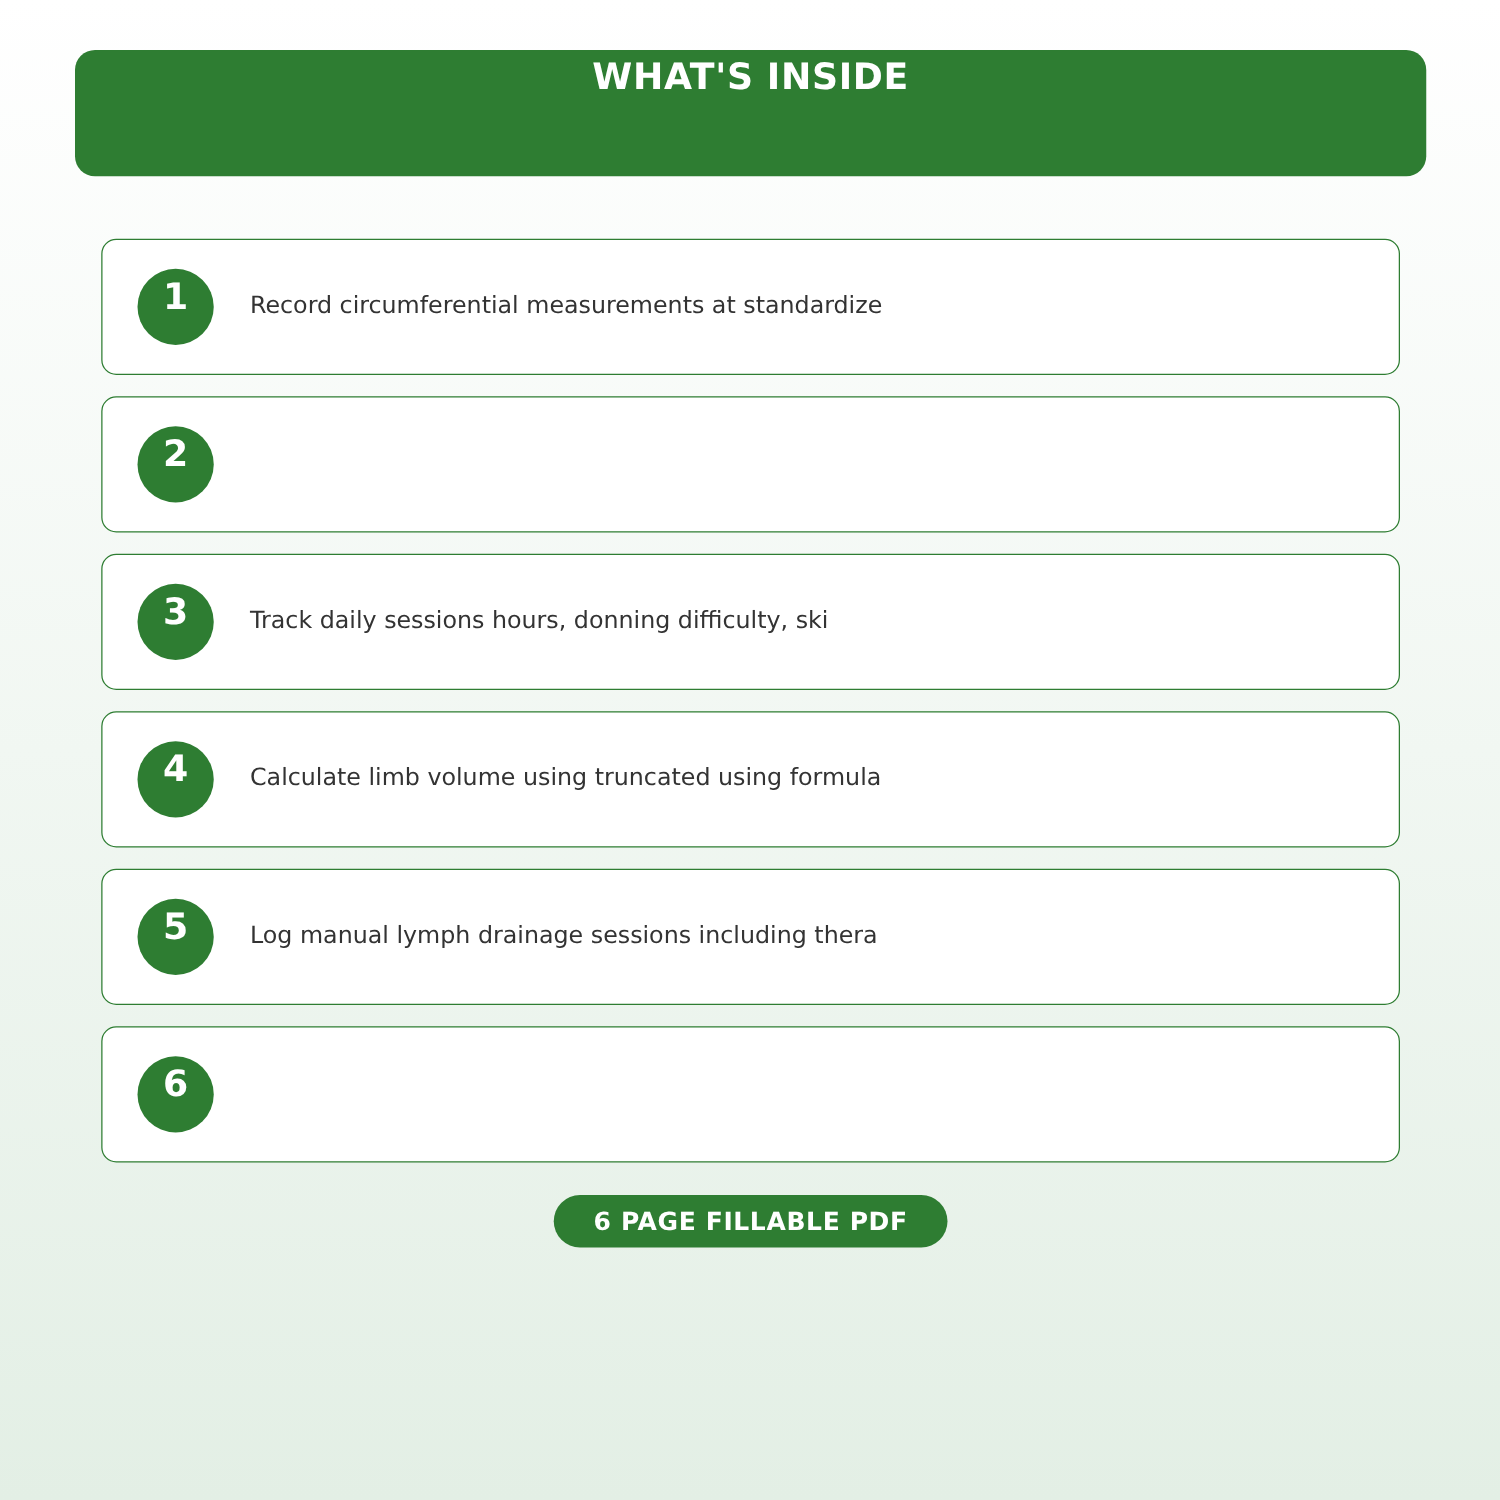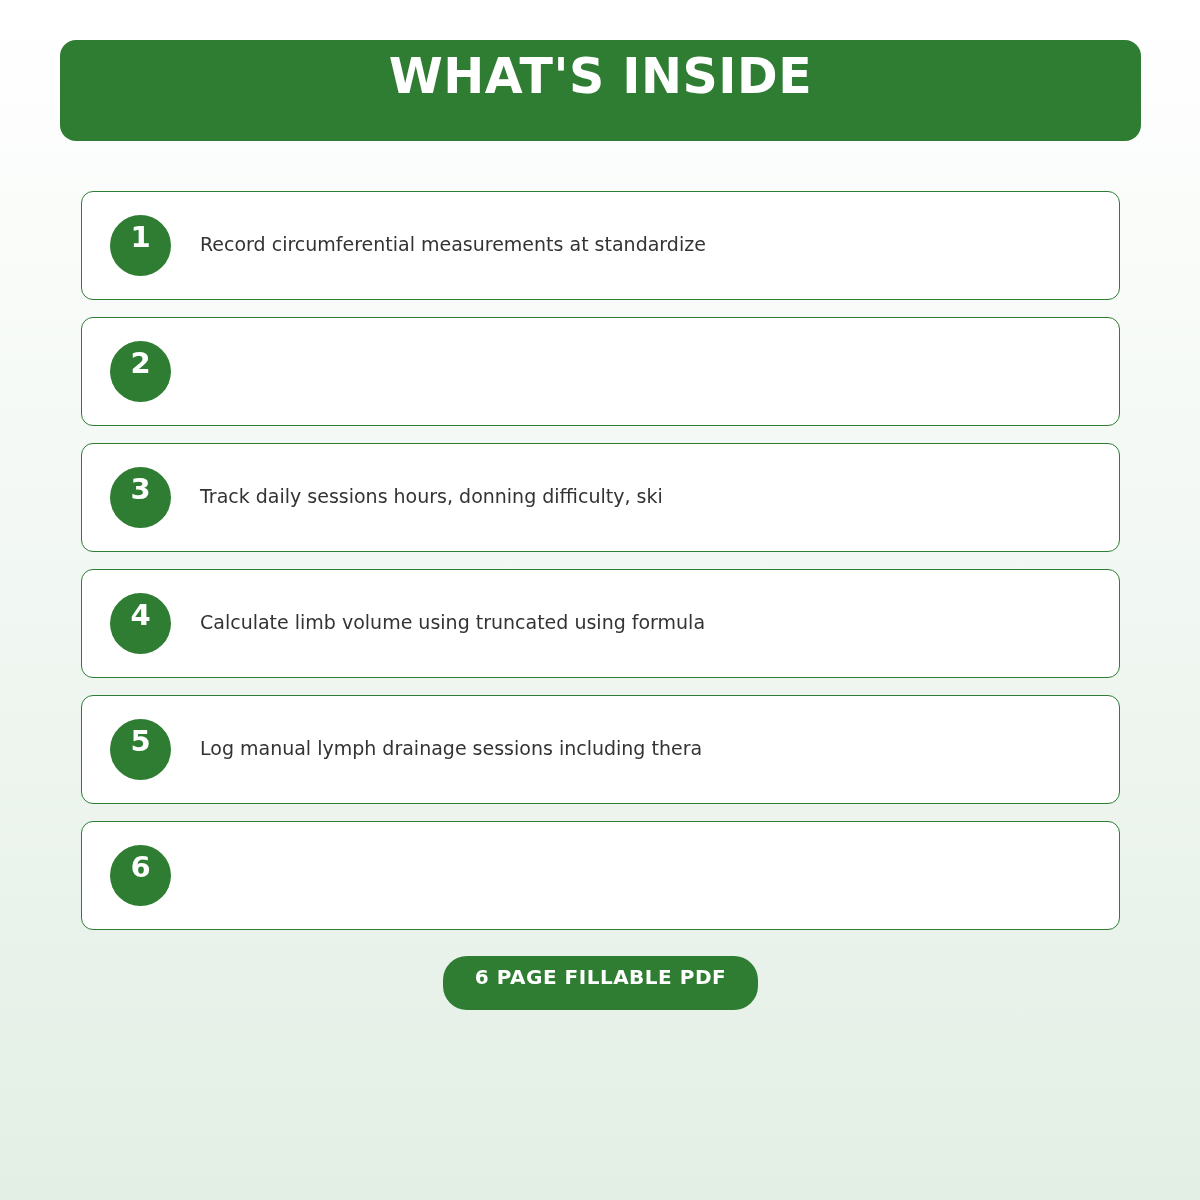--- a/index.html
+++ b/index.html
@@ -19,24 +19,23 @@
       left: 60px;
       top: 40px;
       width: 1081px;
       height: 101px;
       background: #2e7d32;
       border-radius: 16px;
       text-align: center;
     }
     .header-title {
       display: block;
-      margin-top: 16px;
       color: #ffffff;
       font-weight: bold;
-      font-size: 49px;
+      font-size: 29px;
       line-height: 42px;
       letter-spacing: 0.5px;
     }
     .items {
       position: absolute;
       left: 81px;
       top: 191px;
       width: 1039px;
     }
     .item {
@@ -73,21 +72,21 @@
       color: #333333;
       font-size: 19px;
       line-height: 30px;
       white-space: nowrap;
     }
     .badge {
       position: absolute;
       left: 443px;
       top: 956px;
       width: 315px;
-      height: 54px;
+      height: 42px;
       background: #2e7d32;
       border-radius: 24px;
       text-align: center;
     }
     .badge-text {
       display: block;
       color: #ffffff;
       font-weight: bold;
       font-size: 20px;
       line-height: 43px;

